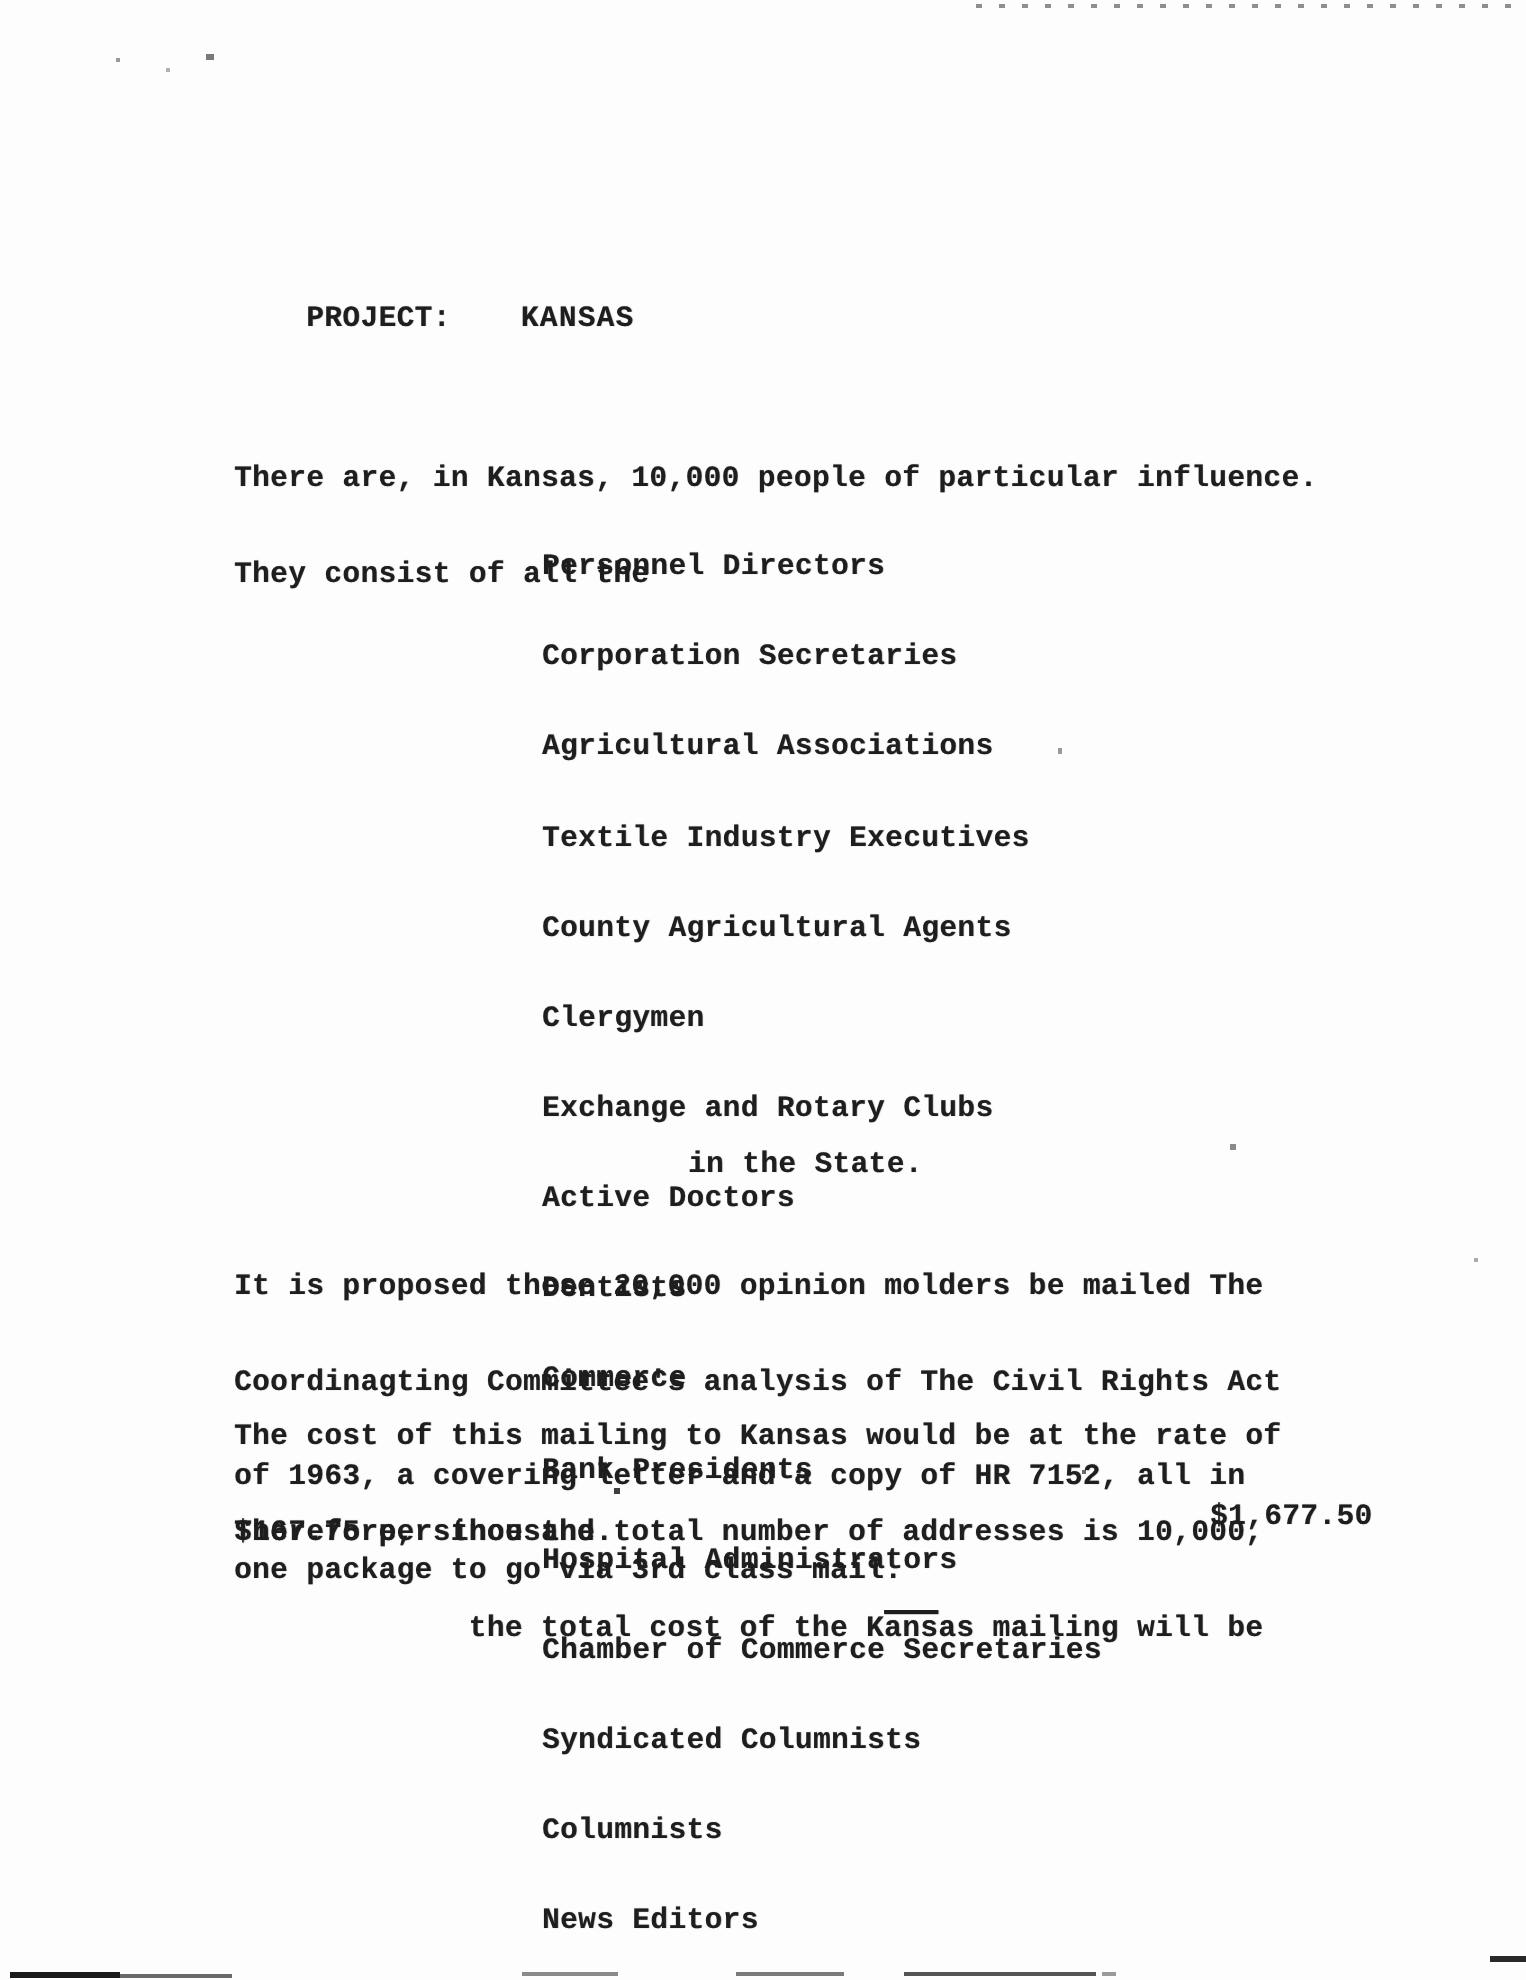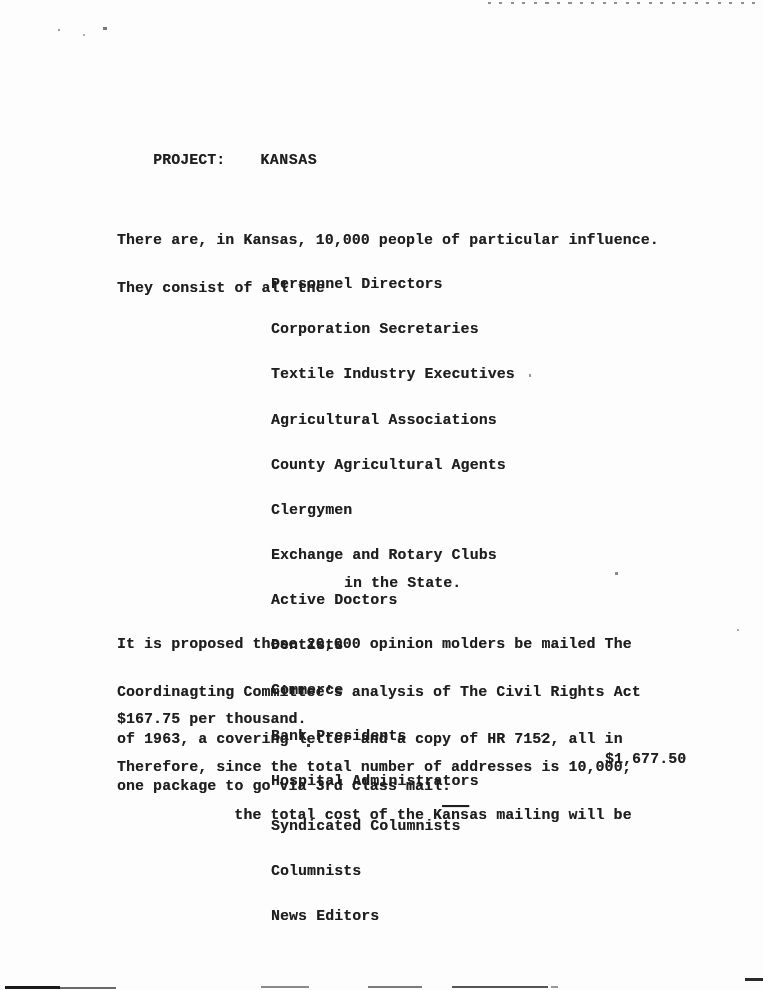--- a/index.html
+++ b/index.html
@@ -67,50 +67,52 @@
   </div>
 
   <div class="txt intro" style="left:117px;top:200px;">
     <div>There are, in Kansas, 10,000 people of particular influence.</div>
     <div>They consist of all the</div>
   </div>
 
   <div class="txt list" style="left:271px;top:247px;">
     <div>Personnel Directors</div>
     <div>Corporation Secretaries</div>
+    <div>Agricultural Associations</div>
     <div>Textile Industry Executives</div>
-    <div>Agricultural Associations</div>
     <div>County Agricultural Agents</div>
     <div>Clergymen</div>
     <div>Exchange and Rotary Clubs</div>
     <div>Active Doctors</div>
     <div>Dentists</div>
     <div>Commerce</div>
     <div>Bank Presidents</div>
     <div>Hospital Administrators</div>
+    <div>Chamber of Commerce Secretaries</div>
     <div>Syndicated Columnists</div>
     <div>Columnists</div>
     <div>News Editors</div>
     
     
     
     
     
   </div>
 
   <div class="txt" style="left:344px;top:576px;">in the State.</div>
 
   <div class="txt para" style="left:117px;top:606px;">
     <div>It is proposed these 20,000 opinion molders be mailed The</div>
     <div>Coordinagting Committee's analysis of The Civil Rights Act</div>
     <div>of 1963, a covering letter and a copy of HR 7152, all in</div>
     <div>one package to go via 3rd class mail.</div>
   </div>
 
   <div class="txt para" style="left:117px;top:681px;">
+    <div>The cost of this mailing to Kansas would be at the rate of</div>
     <div>$167.75 per thousand.</div>
   </div>
 
   <div class="txt para" style="left:117px;top:729px;text-align:right;">
     <div>Therefore, since the total number of addresses is 10,000,</div>
     <div><span>the total cost of the K</span><span class="overlined">ans</span><span>as mailing will be</span></div>
   </div>
 
   <div class="txt" style="left:605px;top:752px;">$1,677.50</div>
 

